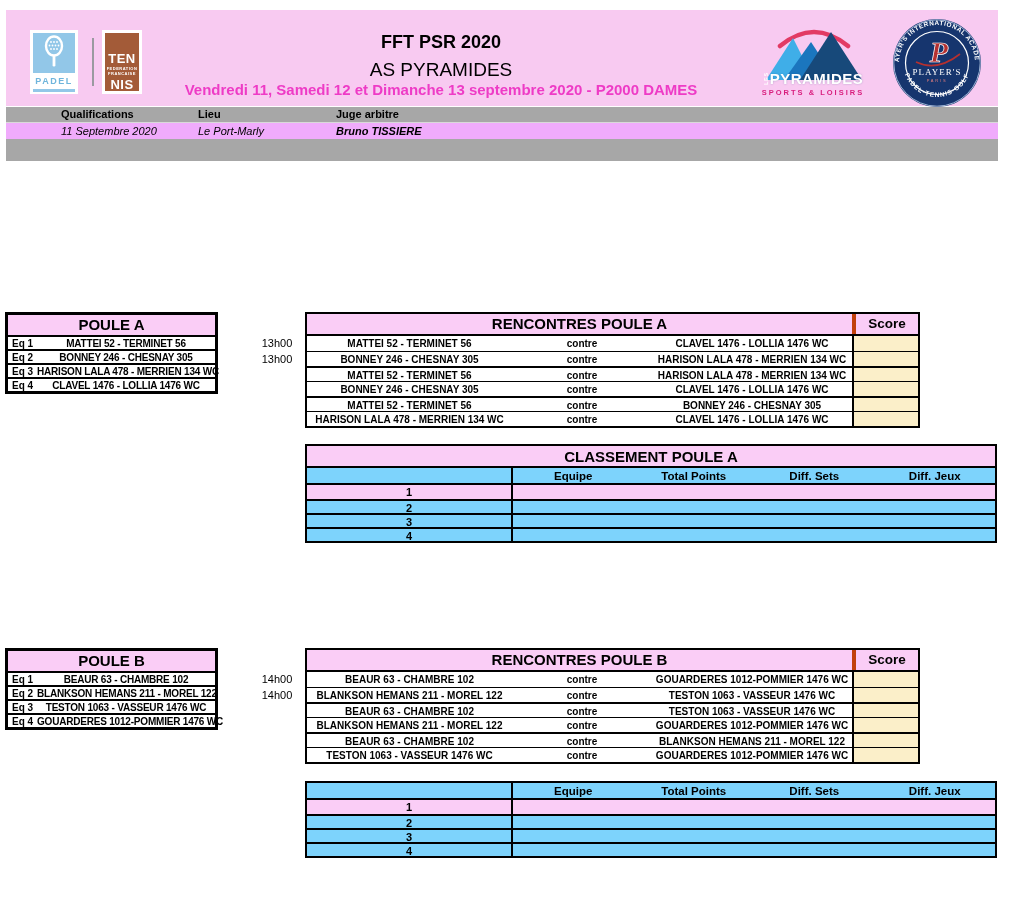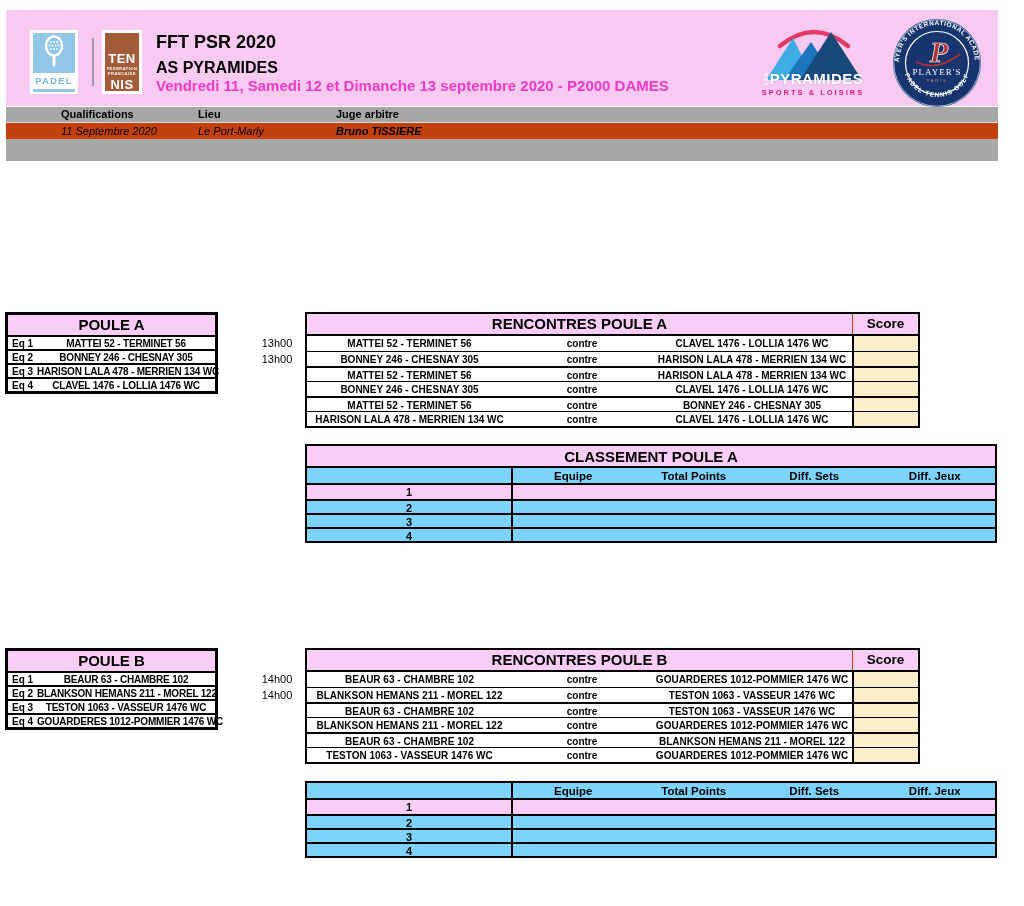--- a/index.html
+++ b/index.html
@@ -14,37 +14,37 @@
   .padel-sq { height:40px; background:#92C7E8; display:flex; align-items:center; justify-content:center; }
   .padel-text { color:#6FB5DC; font-weight:bold; font-size:9px; letter-spacing:1.5px; text-align:center; margin-top:3px; }
   .padel-bar { height:3px; background:#92C7E8; margin-top:3px; }
 
   .logo-sep { position:absolute; left:86px; top:28px; width:2px; height:48px; background:#9a9aa0; }
 
   .tennis-logo { position:absolute; left:96px; top:20px; width:40px; height:64px; background:#A35B38; border:3px solid #fff; color:#fff; text-align:center; font-weight:bold; padding-top:19px; }
   .tennis-big { font-size:13px; line-height:13px; letter-spacing:0.5px; }
   .tennis-small { font-size:4px; line-height:4.5px; letter-spacing:0.5px; margin:2px 0; }
 
-  .title-block { position:absolute; left:150px; top:8px; width:570px; }
+  .title-block { position:absolute; left:150px; top:8px; width:570px; text-align:center; }
   .title-main { font-size:18px; font-weight:bold; margin-top:14px; }
-  .title-sub { font-size:16px; font-weight:bold; margin-top:6px; }
+  .title-sub { font-size:19px; font-weight:normal; margin-top:6px; }
   .title-date { font-size:15px; font-weight:bold; color:#EE3BC6; margin-top:0; white-space:nowrap; }
 
   .pyramides-logo { position:absolute; left:750px; top:8px; width:114px; height:86px; text-align:center; }
   .pyr-name { display:flex; align-items:center; justify-content:center; margin-top:-16px; position:relative;text-align:center; }
   .pyr-les { color:#fff; font-weight:bold; font-size:5px; writing-mode:vertical-rl; transform:rotate(180deg); letter-spacing:1px; margin-right:1px; }
   .pyr-main { color:#fff; font-weight:bold; font-size:15px; letter-spacing:0.5px; text-shadow:0 0 2px rgba(23,73,122,.35); }
   .pyr-sub { color:#D81E7E; font-weight:bold; font-size:7.5px; letter-spacing:2px; margin-top:1px; }
 
   .players-badge { position:absolute; left:886px; top:8px; width:90px; height:90px; }
 
   
   .qrow { position:absolute; left:6px; width:992px; }
   .qrow-labels { top:107px; height:15px; background:#A7A7A7; }
-  .qrow-values { top:122px; height:17px; background:#c2410c; border-top:1px solid #d9d9d9; }
+  .qrow-values { top:122px; height:17px; background:#f0abfc; border-top:1px solid #d9d9d9; }
   .qrow-bar { top:139px; height:22px; background:#A7A7A7; }
   .qcell { position:absolute; top:0; font-size:11px; text-align:left; line-height:15px; }
   .qcell.v { line-height:17px; font-style:italic; }
   .qc1 { left:55px; width:145px; }
   .qc2 { left:192px; width:140px; }
   .qc3 { left:330px; width:155px; }
   .qb { font-weight:bold; }
 
   
   .section { position:absolute; left:0; width:1024px; }
@@ -57,21 +57,21 @@
   .eq-label { width:29px; padding-left:4px; flex:none; }
   .eq-team { flex:1; text-align:center; letter-spacing:-0.2px; }
 
   .time-label { position:absolute; left:256px; width:42px; text-align:center; font-size:11px; }
   .time-1 { top:25px; }
   .time-2 { top:41px; }
 
   .renc-table { position:absolute; left:305px; top:0; width:615px; border:2px solid #000; background:#fff; }
   .renc-header { display:flex; border-bottom:2px solid #000; }
   .renc-title { flex:1; height:20px; line-height:20px; background:#FACDF6; text-align:center; font-weight:bold; font-size:15px; }
-  .renc-score-head { width:66px; flex:none; height:20px; line-height:20px; background:#FACDF6; border-left:1px solid #c2410c; text-align:center; font-weight:bold; font-size:13.5px; }
+  .renc-score-head { width:66px; flex:none; height:20px; line-height:20px; background:#FACDF6; border-left:4px solid #c2410c; text-align:center; font-weight:bold; font-size:13.5px; }
   .match-row { display:flex; height:15px; line-height:15px; font-size:10px; font-weight:bold; white-space:nowrap; }
   .match-row.thin { border-top:1px solid #000; }
   .match-row.thick { border-top:2px solid #000; }
   .m-team1 { width:205px; flex:none; text-align:center; }
   .m-contre { width:140px; flex:none; text-align:center; }
   .m-team2 { flex:1; text-align:center; }
   .m-score { width:66px; flex:none; background:#FBEFC9; border-left:2px solid #000; }
 
   .cls-table { position:absolute; left:305px; width:692px; border:2px solid #000; background:#7dd3fc; }
   .cls-a { top:132px; }

